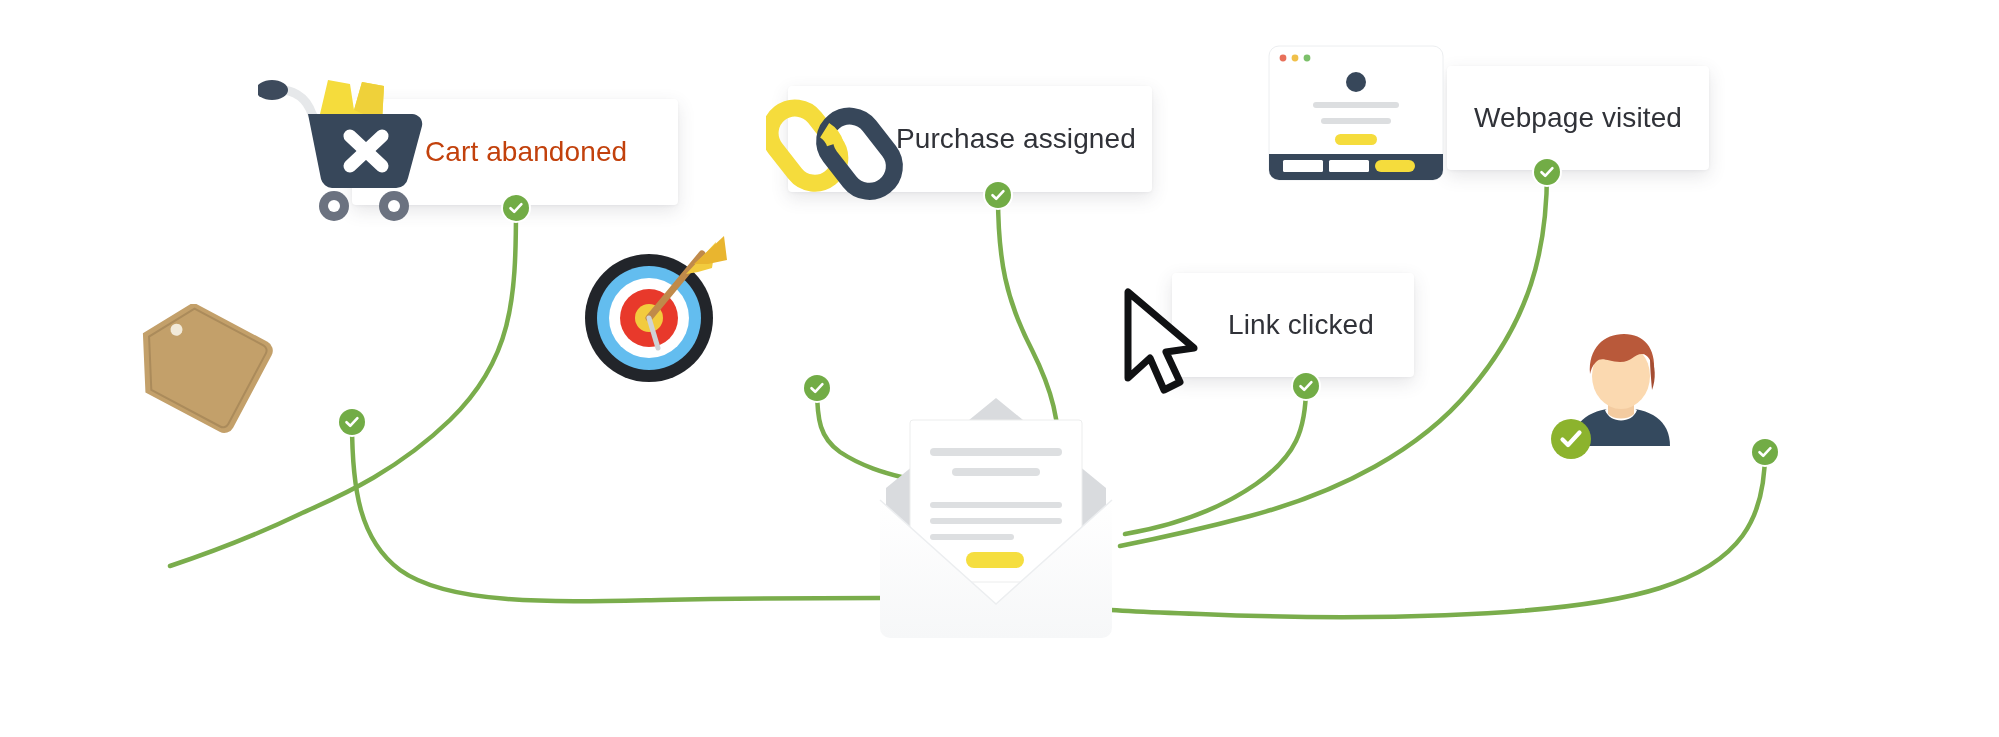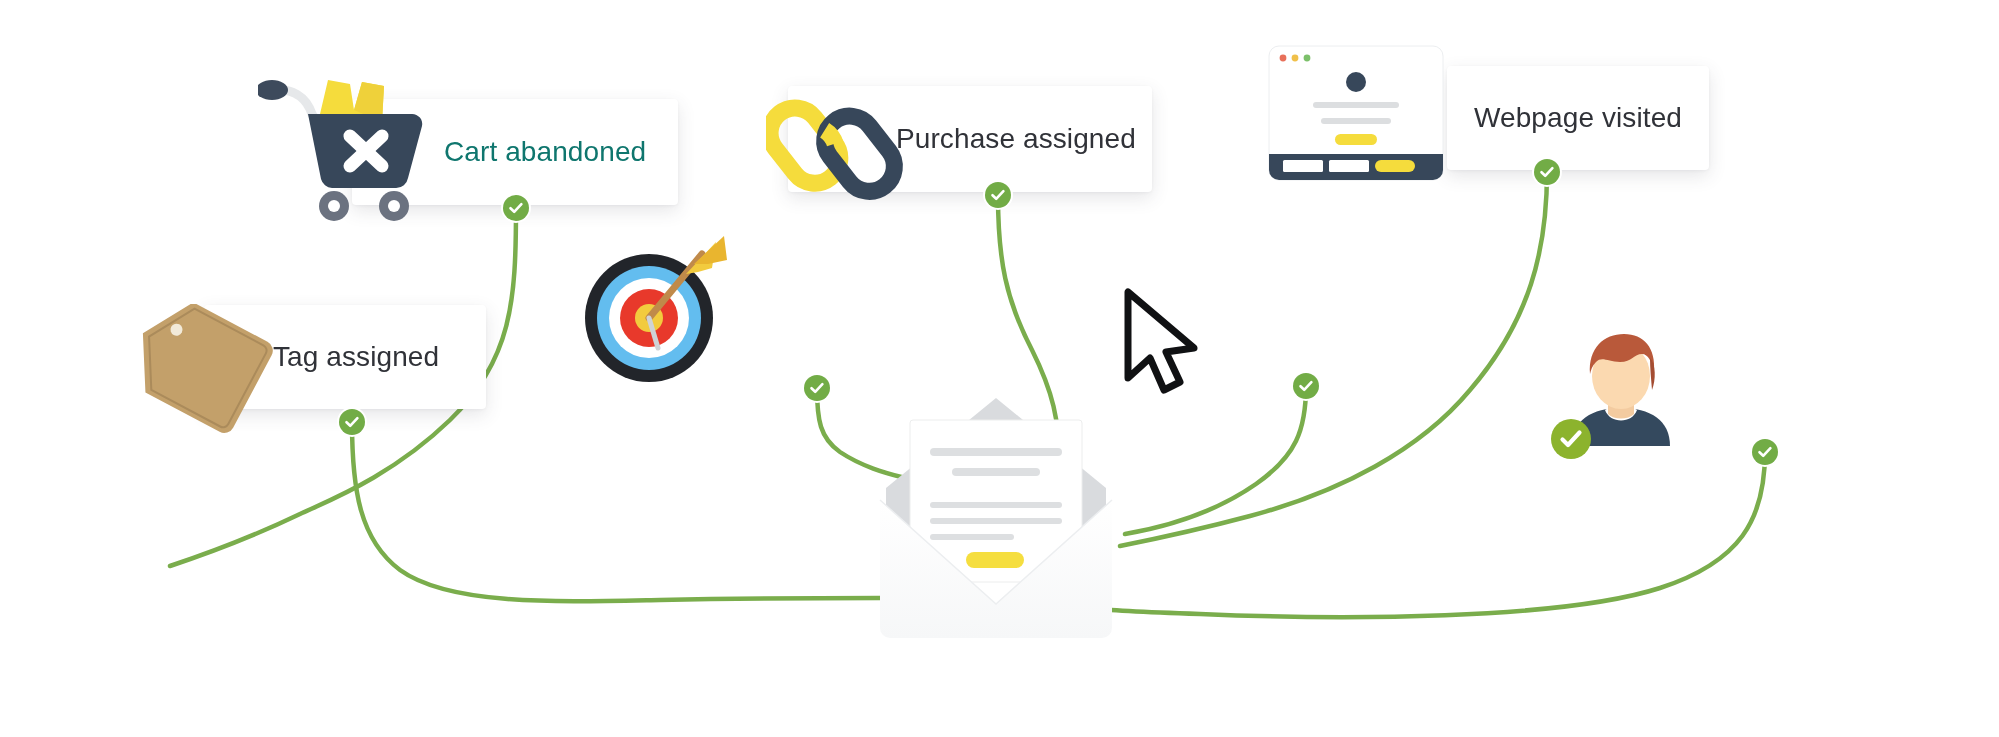--- a/index.html
+++ b/index.html
@@ -102,21 +102,21 @@
 
       <path d="M6 108 L6 236 L68 172 Z" fill="#e4e6e8"></path>
       <path d="M238 108 L238 236 L176 172 Z" fill="#e4e6e8"></path>
 
       <path d="M6 108 L122 212 L238 108 L238 236 A10 10 0 0 1 228 246 L16 246 A10 10 0 0 1 6 236 Z" fill="url(#envShade)"></path>
       <path d="M6 108 L122 212 L238 108" fill="none" stroke="#eceef0" stroke-width="1.5"></path>
     </svg>
   </div>
 
   <div class="card" style="left:352px; top:99px; width:326px; height:106px;">
-    <span class="card-label" style="margin-left: 92px; color: #0f766e;">Cart abandoned</span>
+    <span class="card-label" style="margin-left: 73px; color: #c2410c;">Cart abandoned</span>
   </div>
   <div class="icon-art" style="left:258px; top:70px; width:186px; height:152px;">
     <svg width="186" height="152" viewBox="0 0 186 152" xmlns="http://www.w3.org/2000/svg">
 
       <path d="M62 44 L70 10 L92 14 L96 40 L104 12 L126 16 L124 52 Z" fill="#f5dc3c"></path>
       <path d="M96 40 L104 12 L126 16 L124 52 Z" fill="#efd13a"></path>
 
       <path d="M14 20 C34 18 48 26 54 44 L62 56" fill="none" stroke="#e6e8ea" stroke-width="9" stroke-linecap="round"></path>
       <ellipse cx="14" cy="20" rx="16" ry="10" fill="#3d4a5c"></ellipse>
 
@@ -176,23 +176,20 @@
       <rect x="64" y="116" width="40" height="12" rx="1.5" fill="#ffffff"></rect>
       <rect x="110" y="116" width="40" height="12" rx="6" fill="#f5dc3c"></rect>
     </svg>
   </div>
   <div class="check-dot" style="left: 1534px; top: 159px; background: rgb(114, 172, 70);">
     <svg width="26" height="26" viewBox="0 0 26 26">
         <path d="M7.5 13.2 L11.2 16.8 L18.4 9.2" fill="none" stroke="#ffffff" stroke-width="2.6" stroke-linecap="round" stroke-linejoin="round"></path>
       </svg>
   </div>
 
-  <div class="card" style="left:204px; top:305px; width:282px; height:104px;">
-    <span class="card-label" style="margin-left: 69px; color: rgb(48, 50, 56);">Tag assigned</span>
-  </div>
   <div class="icon-art" style="left:124px; top:304px; width:150px; height:140px;">
     <svg width="150" height="140" viewBox="0 0 150 140" xmlns="http://www.w3.org/2000/svg">
       <g transform="rotate(28 72 70)">
         <path d="M36 8 L120 8 A10 10 0 0 1 130 18 L130 100 A10 10 0 0 1 120 110 L36 110 L6 59 Z" fill="#c3a06a"></path>
         <path d="M40 13 L118 13 A6 6 0 0 1 124 19 L124 99 A6 6 0 0 1 118 105 L40 105 L13 59 Z" fill="none" stroke="#ab8b5b" stroke-width="2"></path>
         <circle cx="34" cy="40" r="6" fill="#f2ead9"></circle>
       </g>
     </svg>
   </div>
   <div class="check-dot" style="left: 339px; top: 409px; background: rgb(114, 172, 70);">
@@ -215,20 +212,23 @@
       <path d="M104 38 L134 6 L130 32 L116 36 Z" fill="#f2cb3e"></path>
       <path d="M112 28 L142 0 L145 24 L126 28 Z" fill="#e9b52f"></path>
     </svg>
   </div>
   <div class="check-dot" style="left: 804px; top: 375px; background: rgb(114, 172, 70);">
     <svg width="26" height="26" viewBox="0 0 26 26">
         <path d="M7.5 13.2 L11.2 16.8 L18.4 9.2" fill="none" stroke="#ffffff" stroke-width="2.6" stroke-linecap="round" stroke-linejoin="round"></path>
       </svg>
   </div>
 
+  <div class="card" style="left:1172px; top:273px; width:242px; height:104px;">
+    <span class="card-label" style="margin-left: 56px; color: rgb(48, 50, 56);">Link clicked</span>
+  </div>
   <div class="icon-art" style="left:1118px; top:286px; width:104px; height:112px;">
     <svg width="104" height="112" viewBox="0 0 104 112" xmlns="http://www.w3.org/2000/svg">
       <path d="M10 6 L10 92 L32 72 L46 104 L62 96 L48 66 L76 62 Z" fill="#ffffff" stroke="#101113" stroke-width="7" stroke-linejoin="round"></path>
     </svg>
   </div>
   <div class="check-dot" style="left: 1293px; top: 373px; background: rgb(114, 172, 70);">
     <svg width="26" height="26" viewBox="0 0 26 26">
         <path d="M7.5 13.2 L11.2 16.8 L18.4 9.2" fill="none" stroke="#ffffff" stroke-width="2.6" stroke-linecap="round" stroke-linejoin="round"></path>
       </svg>
   </div>

